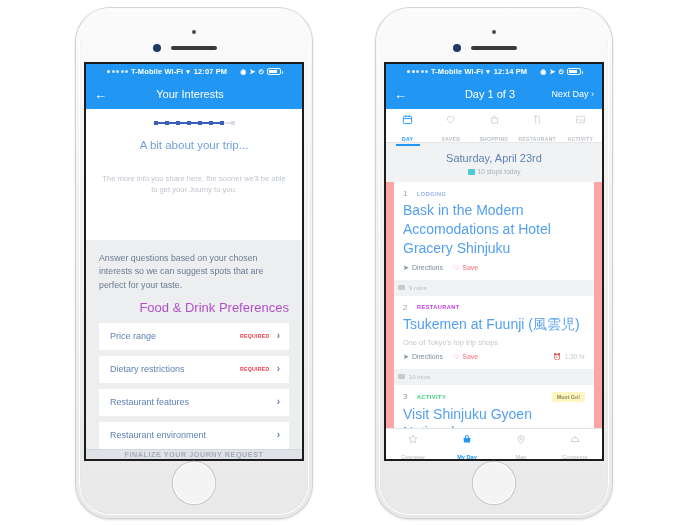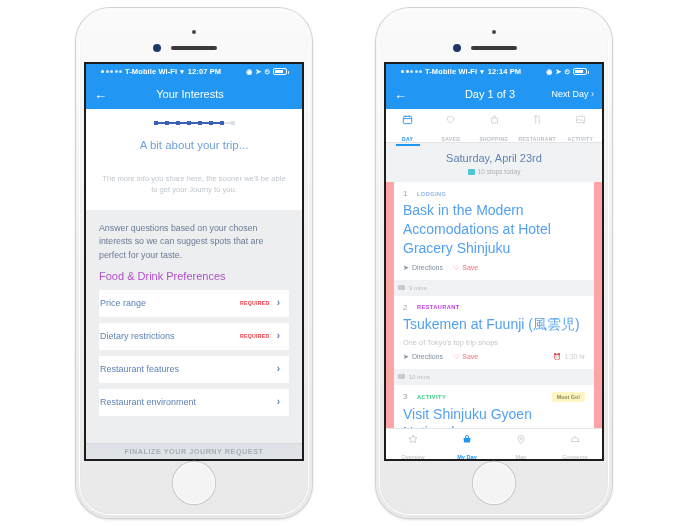--- a/index.html
+++ b/index.html
@@ -45,21 +45,21 @@
   }
   .screen {
     position:absolute; top:56px; left:10px; width:216px; height:395px;
     background:#ffffff; overflow:hidden;
     box-shadow: 0 0 0 2px #1c1c1c;
   }
 
   
   .statusbar {
     height:15px; background:#2196f3; display:flex; align-items:center;
-    padding:0 15px; color:#fff; font-size:7.5px; letter-spacing:.1px;
+    padding:0 21px; color:#fff; font-size:7.5px; letter-spacing:.1px;
     font-weight:bold;
   }
   .sig-dots { display:flex; gap:1.5px; align-items:center; margin-right:3px; }
   .sig-dots i { width:3px; height:3px; border-radius:50%; background:#cde8fb; display:block; }
   .sig-dots i.on { background:#ffffff; }
   .carrier { font-weight:bold; }
   .wifi-glyph { margin-left:3px; font-size:7px; }
   .sb-time { margin-left:4px; font-weight:bold; }
   .sb-right { margin-left:auto; display:flex; align-items:center; gap:3px; font-size:7px; }
   .battery {
@@ -88,28 +88,28 @@
   .l-body { height:350px; background:#ffffff; display:flex; flex-direction:column; }
   .intro { background:#fff; padding:12px 14px 14px; text-align:center; }
   .progress { display:flex; align-items:center; justify-content:center; margin-bottom:14px; }
   .progress .seg { width:4px; height:4px; background:#3a61b8; }
   .progress .bar { width:7px; height:1.5px; background:#3a61b8; }
   .progress .seg.dim { background:#d8dde8; }
   .progress .bar.dim { background:#dfe3ec; }
   .intro-title { color:#6f9fd8; font-size:11.5px; margin-bottom:7px; }
   .intro-sub { color:#bfc6cf; font-size:7.6px; line-height:1.5;margin-top:22px; }
 
-  .grey-pane { background:#eceef0; flex:1; padding:12px 13px 0; }
+  .grey-pane { background:#eceef0; flex:1; padding:12px 13px 0;margin-top:30px; }
   .pane-copy { color:#6b7a94; font-size:8.8px; line-height:1.55; margin-bottom:7px; }
-  .pane-link { color:#b34fcb; font-size:11px; margin-bottom:8px; }
+  .pane-link { color:#b34fcb; font-size:13px; margin-bottom:8px;text-align:right; }
 
   .q-list { display:flex; flex-direction:column; gap:6px; }
   .q-row {
     background:#ffffff; height:27px; display:flex; align-items:center;
-    padding:0 9px 0 1px; border-radius:1px;
+    padding:0 9px 0 11px; border-radius:1px;
   }
   .q-label { color:#5f82b5; font-size:9px; }
   .q-right { margin-left:auto; display:flex; align-items:center; gap:7px; }
   .q-required { color:#ef3b46; font-size:5.2px; font-weight:bold; letter-spacing:.3px; }
   .q-chev { color:#5f82b5; font-size:10px; font-weight:bold; line-height:1; }
 
   .finalize {
     height:16px; background:#dfe2e6; display:flex; align-items:center; justify-content:center;
     color:#a7adb6; font-size:7.2px; font-weight:bold; letter-spacing:.55px;
     border-top:1px solid #d4d8dd;

